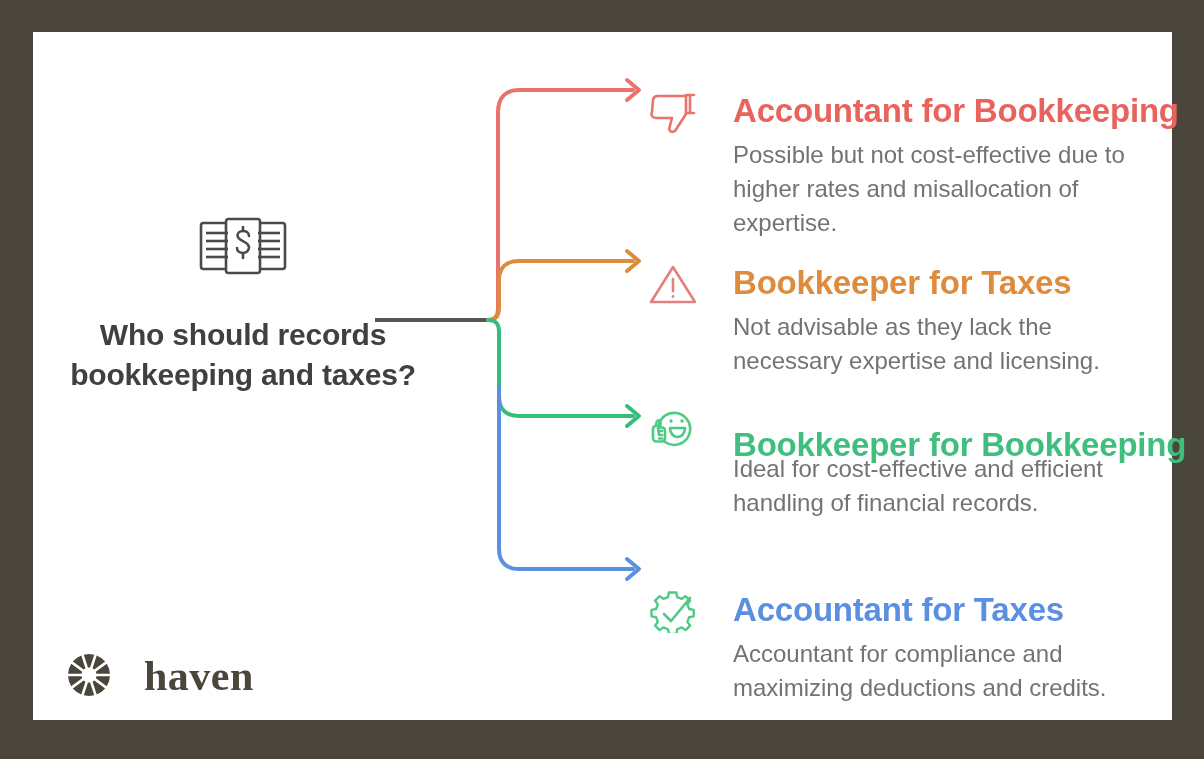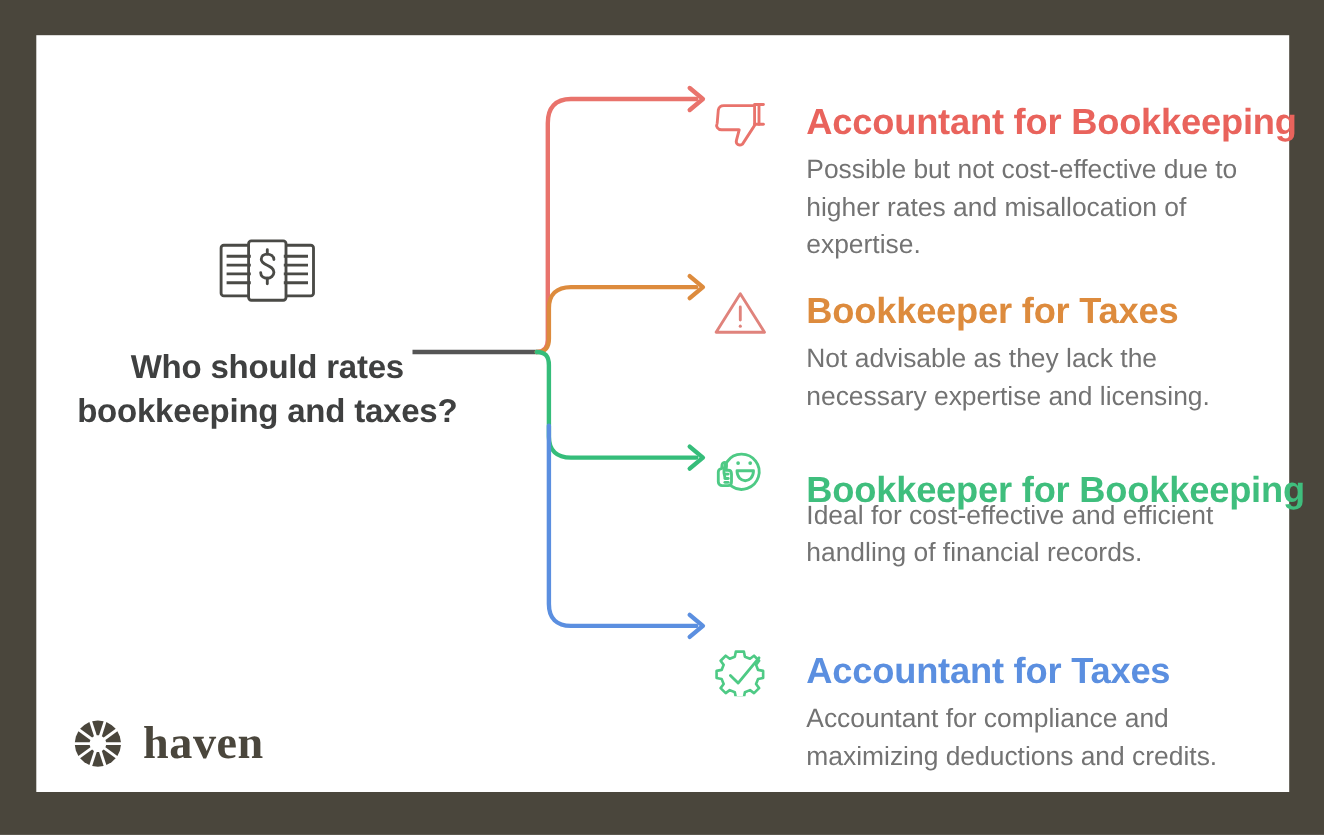--- a/index.html
+++ b/index.html
@@ -88,22 +88,22 @@
   .item-1 .item-desc{top:48px;}
   .item-2 .item-desc{top:48px;}
   .item-3 .item-desc{top:48px;}
   .item-4 .item-desc{top:48px;}
 
   
   .logo{
     position:absolute;
     left:33px;top:620px;
     display:flex;
-    align-items:center;
-    gap:18px;
+    align-items:flex-start;
+    gap:32px;
   }
   .logo-mark{width:46px;height:46px;}
   .logo-text{
     font-family:"Liberation Serif", serif;
     font-size:42px;
     font-weight:bold;
     color:#4A463C;
     letter-spacing:0.5px;
   }
 </style>
@@ -127,21 +127,21 @@
           <line x1="63" y1="26" x2="85" y2="26"></line>
           <line x1="63" y1="34" x2="85" y2="34"></line>
           <line x1="63" y1="42" x2="85" y2="42"></line>
         </g>
         <g fill="none" stroke="#4A4A46" stroke-width="2.6" stroke-linecap="round">
           <path d="M54 21 C54 17.5 50.5 16 48 16 C45 16 42.5 17.8 42.5 20.6 C42.5 26.8 54 25.4 54 32.6 C54 35.8 51 38 48 38 C45 38 42 36.4 42 33"></path>
           <line x1="48" y1="12" x2="48" y2="16"></line>
           <line x1="48" y1="38" x2="48" y2="43"></line>
         </g>
       </svg>
-      <div class="question-text">Who should rates bookkeeping and taxes?</div>
+      <div class="question-text">Who should records bookkeeping and taxes?</div>
     </div>
 
     <svg class="connectors" viewBox="0 0 1139 688">
 
       <line x1="342" y1="288" x2="455" y2="288" stroke="#555555" stroke-width="4"></line>
 
       <path d="M455 288 L455 288 C461 288 465 284 465 277 L465 80 C465 66 472 58 486 58 L600 58" fill="none" stroke="#E9736C" stroke-width="4" stroke-linecap="round"></path>
       <path d="M594 48 L606 58 L594 68" fill="none" stroke="#E9736C" stroke-width="4" stroke-linecap="round" stroke-linejoin="round"></path>
 
       <path d="M455 288 C463 288 466 284 466 276 L466 248 C466 236 473 229 486 229 L600 229" fill="none" stroke="#DD8B3D" stroke-width="4" stroke-linecap="round"></path>

